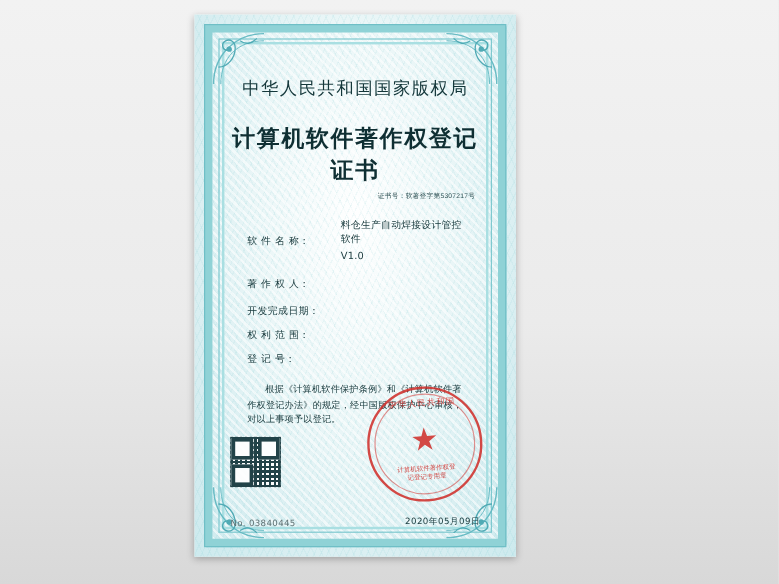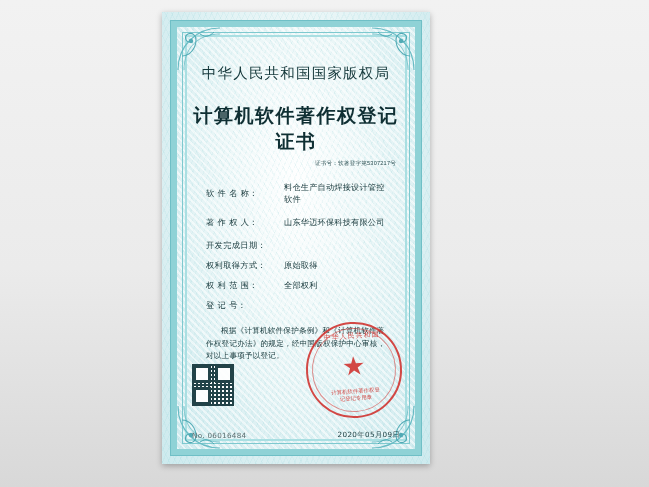--- a/index.html
+++ b/index.html
@@ -286,45 +286,40 @@
       <div class="title-cn">中华人民共和国国家版权局</div>
       <div class="title-main">计算机软件著作权登记证书</div>
       <div class="cert-no">证书号：软著登字第5307217号</div>
 
       <div class="fields">
 
         <div class="row">
           <div class="lbl">软 件 名 称：</div>
           <div class="val">
             <span>料仓生产自动焊接设计管控软件</span>
+            <span class="sub">V1.0</span>
           </div>
         </div>
 
         <div class="gap-sm"></div>
 
         <div class="row">
           <div class="lbl">著 作 权 人：</div>
-          <div class="val">山东华迈环保科技有限公司</div>
         </div>
 
         <div class="gap-sm"></div>
 
         <div class="row">
           <div class="lbl">开发完成日期：</div>
         </div>
 
 
-        <div class="row">
-          <div class="lbl">权利取得方式：</div>
-          <div class="val">原始取得</div>
-        </div>
 
         <div class="row">
           <div class="lbl">权 利 范 围：</div>
-          <div class="val">全部权利</div>
         </div>
 
         <div class="row">
           <div class="lbl">登 记 号：</div>
         </div>
 
       </div>
 
       <div class="statement">根据《计算机软件保护条例》和《计算机软件著作权登记办法》的规定，经中国版权保护中心审核，对以上事项予以登记。</div>
 
@@ -339,18 +334,18 @@
     <div class="seal">
       <div class="arc">中华人民共和国</div>
       <div class="star">★</div>
       <div class="bottom-txt">
         <span>计算机软件著作权登</span><br>
         <span>记登记专用章</span>
       </div>
     </div>
 
     <div class="footer">
-      <div class="no">No. 06016484</div>
+      <div class="no">No. 03840445</div>
       <div class="date">2020年05月09日</div>
     </div>
 
   </div>
 </div>
 
 </body></html>

